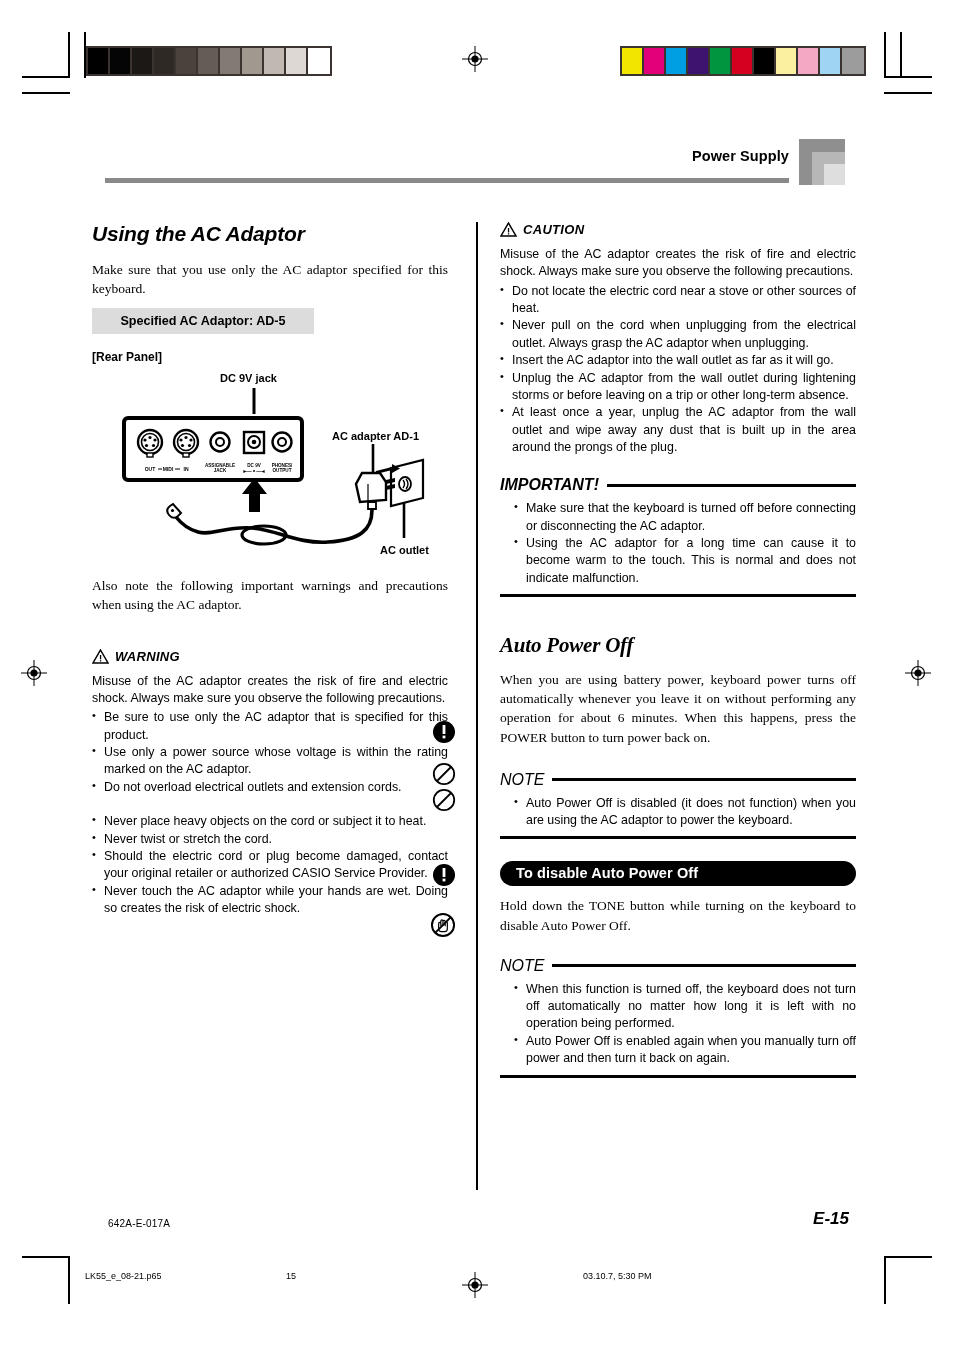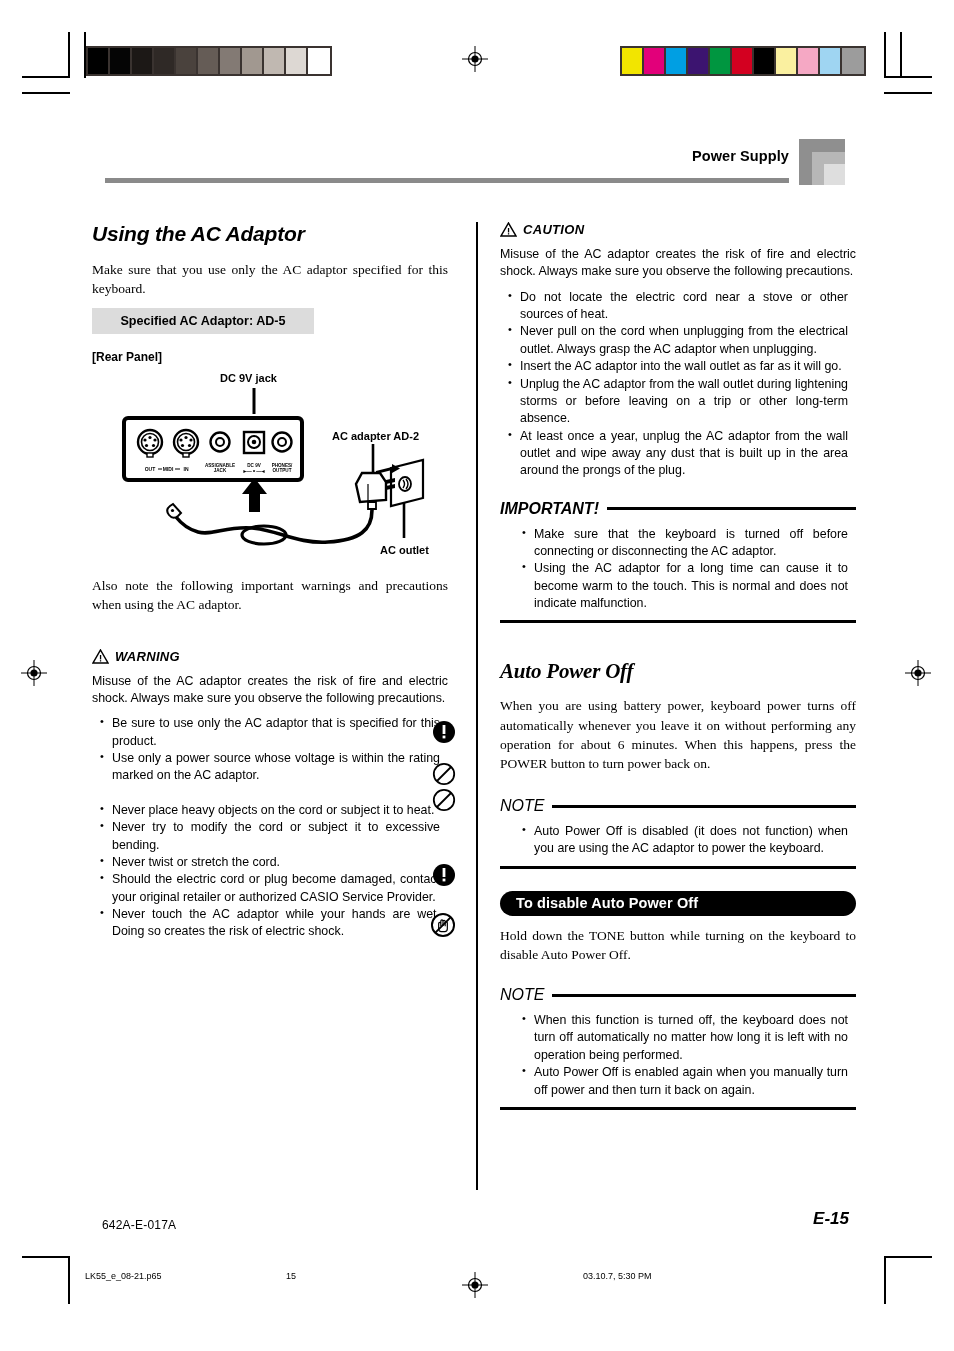--- a/index.html
+++ b/index.html
@@ -139,21 +139,21 @@
   .alert-head .alert-label {
     font-size: 13px;
     font-weight: bold;
     font-style: italic;
     letter-spacing: .3px;
   }
 
   
   ul.bullets {
     list-style: none;
-    margin: 8px;
+    margin: 0;
     padding: 0;
   }
   ul.bullets li {
     position: relative;
     padding-left: 12px;
     font-size: 12.4px;
     line-height: 1.40;
     text-align: justify;
     margin-bottom: 0px;
   }
@@ -219,23 +219,23 @@
   .diag-label {
     position: absolute;
     font-size: 11px;
     font-weight: bold;
     white-space: nowrap;
   }
 
   
   .footer-code {
     position: absolute;
-    left: 102px;
+    left: 108px;
     top: 1218px;
-    font-size: 12px;
+    font-size: 10px;
     letter-spacing: .2px;
   }
   .footer-page {
     position: absolute;
     right: 105px;
     top: 1209px;
     font-size: 17px;
     font-weight: bold;
     font-style: italic;
   }
@@ -343,21 +343,21 @@
   <h1 class="section-title">Using the AC Adaptor</h1>
 
   <p class="serif">Make sure that you use only the AC adaptor specified for this keyboard.</p>
 
   <div class="spec-box">Specified AC Adaptor: AD-5</div>
 
   <div class="label-bold">[Rear Panel]</div>
 
   <div class="diagram">
     <span class="diag-label" style="left:128px; top:0px;">DC 9V jack</span>
-    <span class="diag-label" style="left:240px; top:58px;">AC adapter AD-2</span>
+    <span class="diag-label" style="left:240px; top:58px;">AC adapter AD-1</span>
     <span class="diag-label" style="left:288px; top:172px;">AC outlet</span>
 
     <svg width="356" height="190" viewBox="0 0 356 190" style="position:absolute;left:0;top:0;">
 
       <line x1="162" y1="16" x2="162" y2="42" stroke="#000" stroke-width="3"></line>
 
       <rect x="32" y="46" width="178" height="62" rx="4" fill="#fff" stroke="#000" stroke-width="4"></rect>
 
       <circle cx="58" cy="70" r="12" fill="#fff" stroke="#000" stroke-width="2.4"></circle>
       <circle cx="58" cy="70" r="8.5" fill="#fff" stroke="#000" stroke-width="1.6"></circle>
@@ -438,22 +438,22 @@
       <rect x="7.9" y="11.2" width="1.3" height="1.3" fill="#000"></rect>
     </svg>
     <span class="alert-label">WARNING</span>
   </div>
 
   <p class="sans">Misuse of the AC adaptor creates the risk of fire and electric shock. Always make sure you observe the following precautions.</p>
 
   <ul class="bullets">
     <li>Be sure to use only the AC adaptor that is specified for this product.</li>
     <li>Use only a power source whose voltage is within the rating marked on the AC adaptor.</li>
+    <li>Do not overload electrical outlets and extension cords.</li>
     <li style="margin-top:17px;">Never place heavy objects on the cord or subject it to heat.</li>
-    <li>Never try to modify the cord or subject it to excessive bending.</li>
     <li>Never twist or stretch the cord.</li>
     <li>Should the electric cord or plug become damaged, contact your original retailer or authorized CASIO Service Provider.</li>
     <li>Never touch the AC adaptor while your hands are wet. Doing so creates the risk of electric shock.</li>
   </ul>
 </div>
 
 <div class="icon-float" style="left:432px; top:720px;">
   <svg viewBox="0 0 24 24" width="24" height="24">
     <circle cx="12" cy="12" r="11" fill="#000"></circle>
     <rect x="10.6" y="5" width="2.8" height="9" fill="#fff"></rect>

